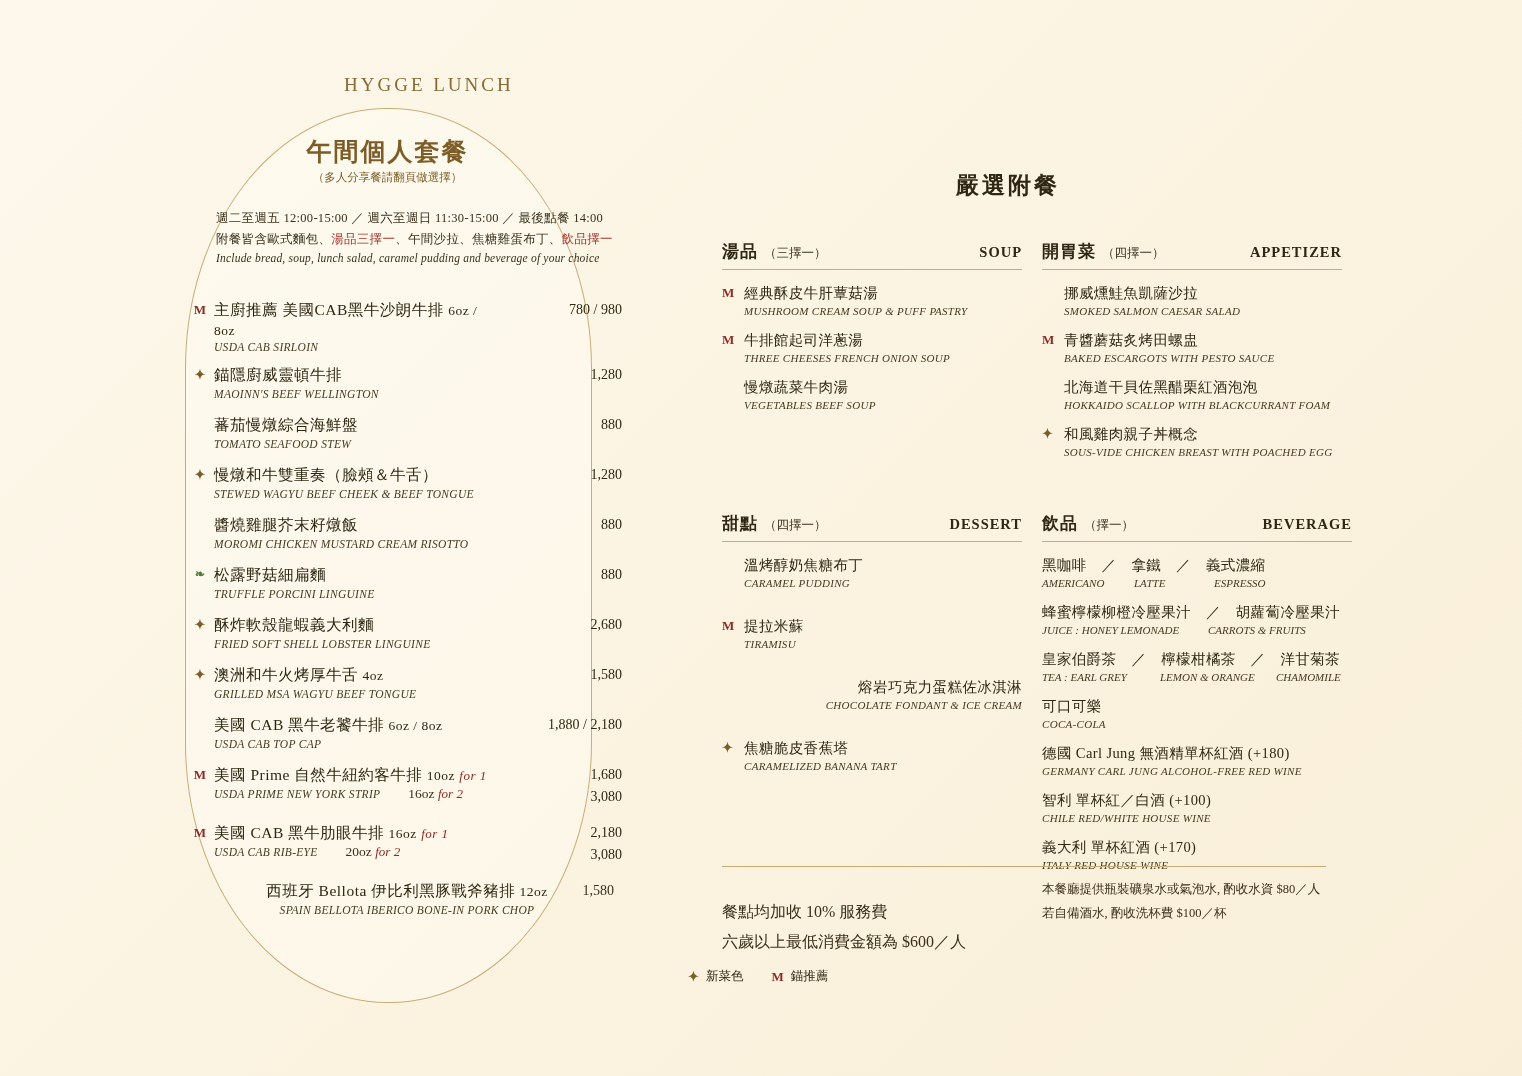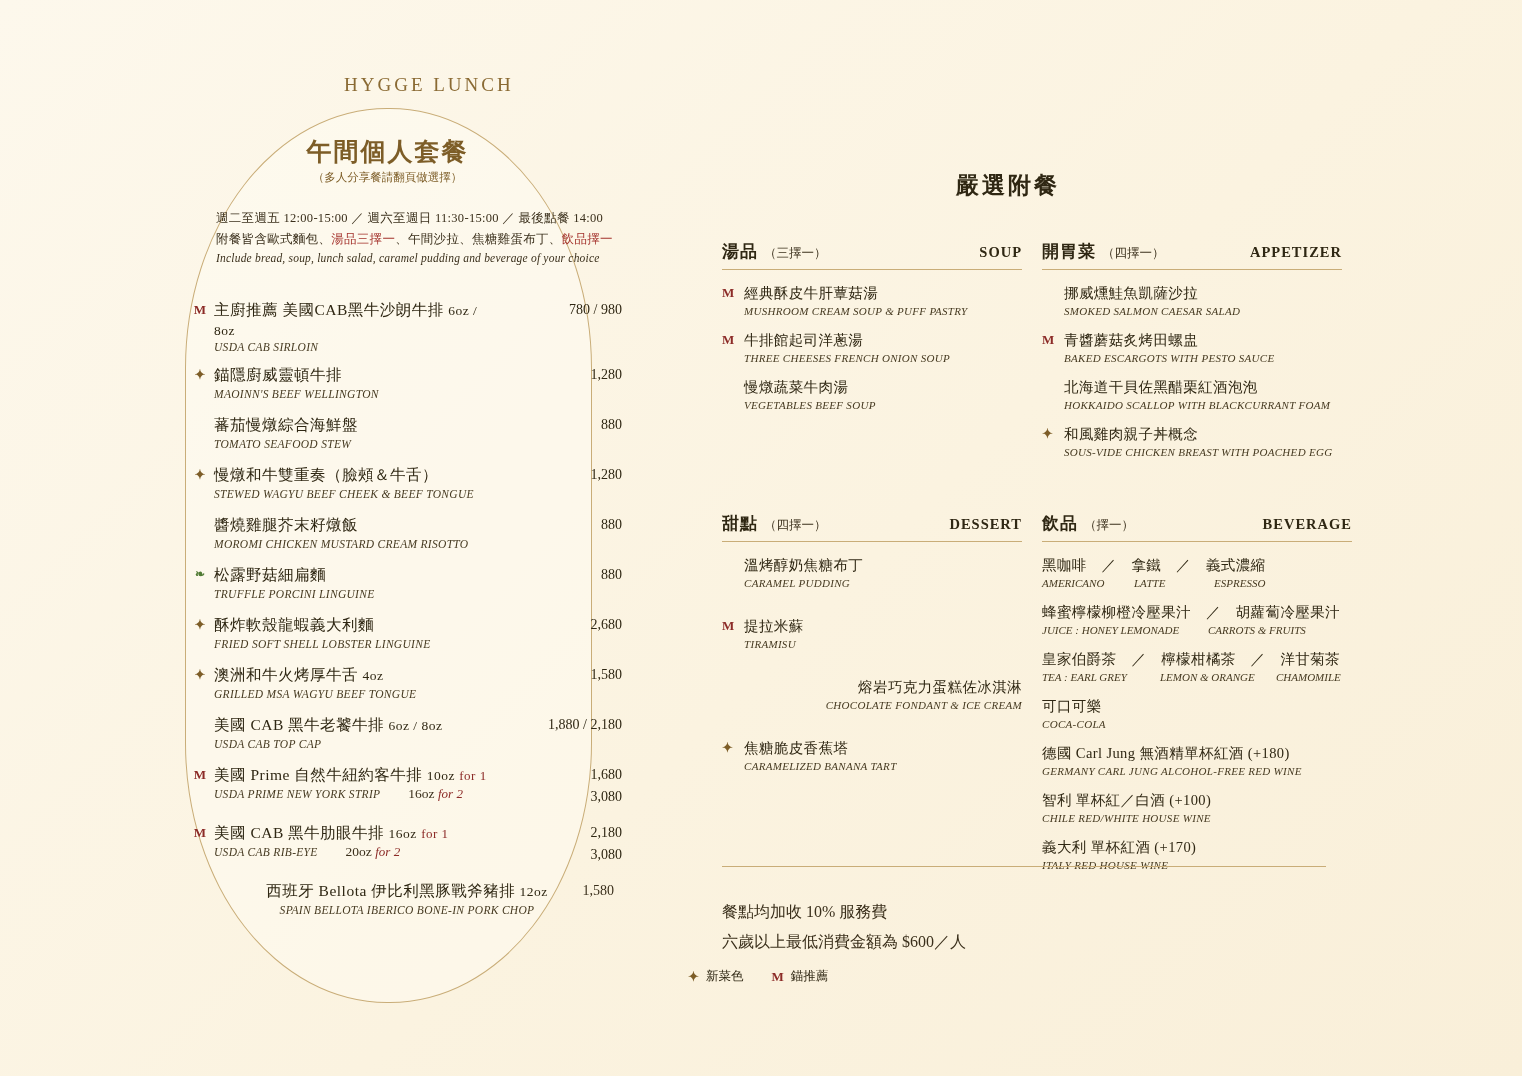--- a/index.html
+++ b/index.html
@@ -108,21 +108,21 @@
   .dish .names {
     margin-left: 22px;
     padding-right: 120px;
   }
   .dish .zh {
     font-size: 15.5px;
     letter-spacing: .5px;
     color: #2f2713;
   }
   .dish .zh .oz { font-size: 13.5px; }
-  .dish .zh .for { color: #8c2b27; font-size: 13px; }
+  .dish .zh .for { font-style: italic; color: #8c2b27; font-size: 13px; }
   .dish .en {
     font-size: 11.5px;
     font-style: italic;
     letter-spacing: .3px;
     color: #463a21;
     margin-top: 2px;
   }
   .dish .price {
     position: absolute;
     right: 0;
@@ -539,20 +539,24 @@
       <div class="en">ITALY  RED HOUSE WINE</div>
     </div>
   </div>
 
   <div class="footer-rule"></div>
 
   <div class="footer-left">
     <div>餐點均加收 10% 服務費</div>
     <div>六歲以上最低消費金額為 $600／人</div>
   </div>
+  <div class="footer-right">
+    <div>本餐廳提供瓶裝礦泉水或氣泡水, 酌收水資 $80／人</div>
+    <div>若自備酒水, 酌收洗杯費 $100／杯</div>
+  </div>
 
   <div class="legend">
     <div class="g">
       <span class="sym sym-new">✦</span>
       <span>新菜色</span>
     </div>
     <div class="g">
       <span class="sym sym-m">M</span>
       <span>錨推薦</span>
     </div>

